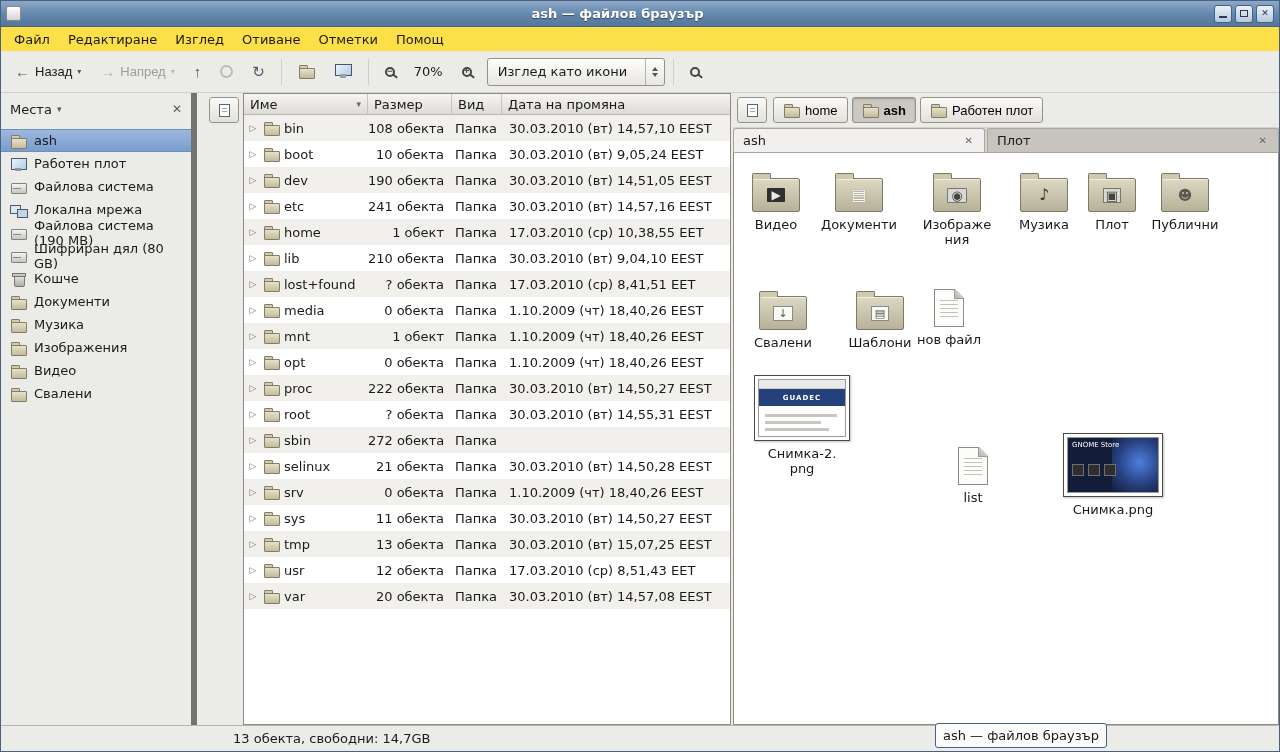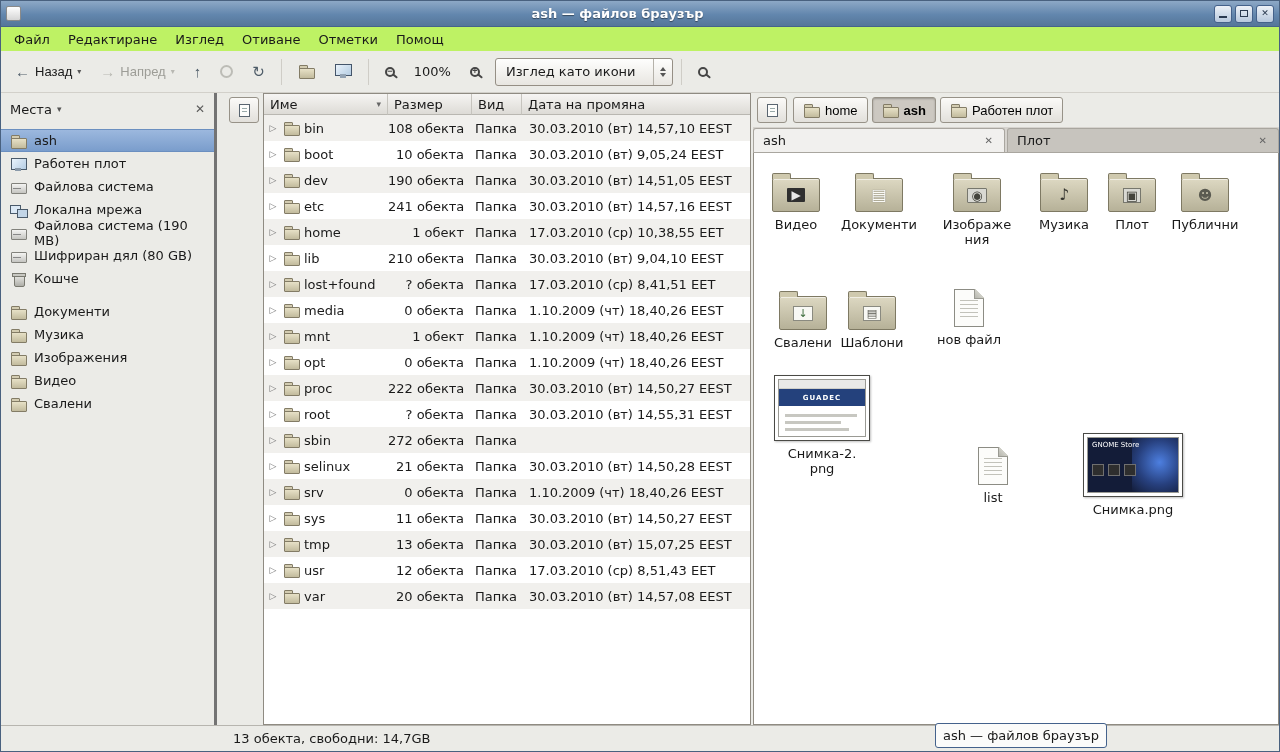--- a/index.html
+++ b/index.html
@@ -8,21 +8,21 @@
 .window{width:1280px;height:752px;display:flex;flex-direction:column;position:relative;border:1px solid #49617f}
 
 .titlebar{height:26px;flex:none;background:linear-gradient(#8da8c6,#6286ad 55%,#557699);display:flex;align-items:center;padding:0 5px;gap:6px;border-bottom:1px solid #46648a}
 .win-icon{width:15px;height:15px;background:linear-gradient(#fefefe,#d5d5d5);border:1px solid #8a8a8a;border-radius:2px;flex:none}
 .titlebar .title{flex:1;text-align:center;color:#fff;font-weight:bold;font-size:13px;text-shadow:0 1px 1px rgba(0,0,0,.45)}
 .win-controls{display:flex;gap:3px;flex:none}
 .wbtn{width:18px;height:18px;border:1px solid #44618a;border-radius:3px;background:linear-gradient(#ecf1f7,#b7c8dd);display:flex;align-items:center;justify-content:center;color:#2a3a50;font-size:9px;line-height:1;cursor:default}
 .glyph-min{width:8px;height:2px;background:#2a3a50;margin-top:7px}
 .glyph-max{width:8px;height:7px;border:1px solid #2a3a50}
 
-.menubar{height:24px;flex:none;display:flex;align-items:stretch;padding-left:4px;background:#bef264}
+.menubar{height:24px;flex:none;display:flex;align-items:stretch;padding-left:4px;background:#fde047}
 .menu-item{padding:0 9px;display:flex;align-items:center;cursor:default}
 
 .toolbar{height:42px;flex:none;display:flex;align-items:center;gap:3px;padding:0 6px;background:#ebebe7;border-bottom:1px solid #d2d0ca}
 .tbtn{height:32px;display:flex;align-items:center;gap:5px;padding:0 7px;background:transparent;border:1px solid transparent;border-radius:3px;font-size:13px;color:#1a1a1a;cursor:default}
 .tbtn.disabled{color:#9d9d97}
 .arrow-g{font-size:15px;color:#4e5c68;line-height:1}
 .tbtn.disabled .arrow-g{color:#b8b8b2}
 .dd-arrow{font-size:8px;color:#555}
 .tbtn.disabled .dd-arrow{color:#b8b8b2}
 .tsep{width:1px;height:26px;background:#cfcdc7;margin:0 5px;flex:none}
@@ -37,28 +37,28 @@
 .lens::after{content:"";position:absolute;width:6px;height:2px;background:#454545;right:-5px;bottom:-2px;transform:rotate(40deg);border-radius:1px}
 .zoom-label{padding:0 8px}
 .view-combo{height:28px;display:flex;align-items:center;border:1px solid #958f85;border-radius:3px;background:linear-gradient(#fefefd,#e8e6e1);padding-left:10px;min-width:178px;margin-left:4px;cursor:default}
 .view-combo .vc-label{flex:1;padding-right:12px}
 .combo-spin{height:100%;border-left:1px solid #b5b2aa;display:flex;flex-direction:column;align-items:center;justify-content:center;padding:0 6px}
 .spin-up{width:0;height:0;border-left:3px solid transparent;border-right:3px solid transparent;border-bottom:4px solid #555}
 .spin-down{width:0;height:0;border-left:3px solid transparent;border-right:3px solid transparent;border-top:4px solid #555;margin-top:2px}
 
 .content{flex:1;display:flex;min-height:0}
 
-.sidebar{width:216px;flex:none;display:flex;flex-direction:column;background:#ebebe7;border-right:3px solid #737373}
+.sidebar{width:196px;flex:none;display:flex;flex-direction:column;background:#ebebe7;border-right:6px solid #737373}
 .side-head{height:32px;flex:none;display:flex;align-items:center;gap:5px;padding:0 9px}
 .side-dd{font-size:9px;color:#555}
 .side-close{margin-left:auto;color:#5a5a5a;font-size:12px;cursor:default}
 .side-list{flex:1;padding-top:4px;overflow:hidden}
 .pl-item{height:23px;display:flex;align-items:center;gap:6px;padding:0 9px;cursor:default}
 .pl-item.selected{background:linear-gradient(#9cb8de,#7a9dcc);border-top:1px solid #6b8fc0;border-bottom:1px solid #6b8fc0}
-.pl-item.sep-after{margin-bottom:10px}
+.pl-item.sep-after{}
 .side-icon{width:18px;height:16px;position:relative;flex:none}
 .pl-item[data-icon="folder"] .side-icon::before{content:"";position:absolute;left:1px;top:2px;width:7px;height:4px;background:#d3ccb1;border:1px solid #837c66;border-radius:1px 1px 0 0}
 .pl-item[data-icon="folder"] .side-icon::after{content:"";position:absolute;left:1px;top:5px;width:14px;height:9px;background:linear-gradient(#e7e1c7,#c2bb9d);border:1px solid #837c66;border-radius:1px}
 .pl-item[data-icon="desktop"] .side-icon::before{content:"";position:absolute;left:1px;top:2px;width:14px;height:10px;border:1px solid #4a5a6a;background:linear-gradient(135deg,#e9f3fc,#b6cee4)}
 .pl-item[data-icon="desktop"] .side-icon::after{content:"";position:absolute;left:5px;top:12px;width:6px;height:3px;background:#8a9aaa}
 .pl-item[data-icon="drive"] .side-icon::before{content:"";position:absolute;left:1px;top:4px;width:14px;height:9px;background:linear-gradient(#f4f4f2,#c5c5c1);border:1px solid #82827c;border-radius:1px}
 .pl-item[data-icon="drive"] .side-icon::after{content:"";position:absolute;left:3px;top:9px;width:8px;height:1px;background:#888}
 .pl-item[data-icon="network"] .side-icon::before{content:"";position:absolute;left:0;top:3px;width:9px;height:7px;border:1px solid #4a5a6a;background:#dce9f5}
 .pl-item[data-icon="network"] .side-icon::after{content:"";position:absolute;left:7px;top:7px;width:9px;height:7px;border:1px solid #4a5a6a;background:#c2d5e7}
 .pl-item[data-icon="trash"] .side-icon::before{content:"";position:absolute;left:4px;top:5px;width:9px;height:9px;background:linear-gradient(#e1e1dd,#aeaea8);border:1px solid #78786f;border-radius:1px 1px 2px 2px}
@@ -196,21 +196,21 @@
     <button class="tbtn">
         <span class="mini-folder"></span>
       </button>
     <button class="tbtn">
         <span class="computer-icon"></span>
       </button>
     <span class="tsep"></span>
     <button class="tbtn">
         <span class="lens">−</span>
       </button>
-    <span class="zoom-label">100%</span>
+    <span class="zoom-label">70%</span>
     <button class="tbtn">
         <span class="lens">+</span>
       </button>
     <div class="view-combo">
       <span class="vc-label">Изглед като икони</span>
       <span class="combo-spin">
           <span class="spin-up"></span>
           <span class="spin-down"></span>
         </span>
     </div>
@@ -601,21 +601,21 @@
             </span>
           <span class="ilabel">Публични</span>
         </div>
 
         <div class="icon-item" style="left:9px;top:136px" data-icon="folder-downloads">
           <span class="big-folder">
               <span class="emblem"></span>
             </span>
           <span class="ilabel">Свалени</span>
         </div>
-        <div class="icon-item" style="left:78px;top:136px" data-icon="folder-templates">
+        <div class="icon-item" style="left:106px;top:136px" data-icon="folder-templates">
           <span class="big-folder">
               <span class="emblem"></span>
             </span>
           <span class="ilabel">Шаблони</span>
         </div>
         <div class="icon-item" style="left:175px;top:134px" data-icon="text-file">
           <span class="paper-icon"></span>
           <span class="ilabel">нов файл</span>
         </div>
 

